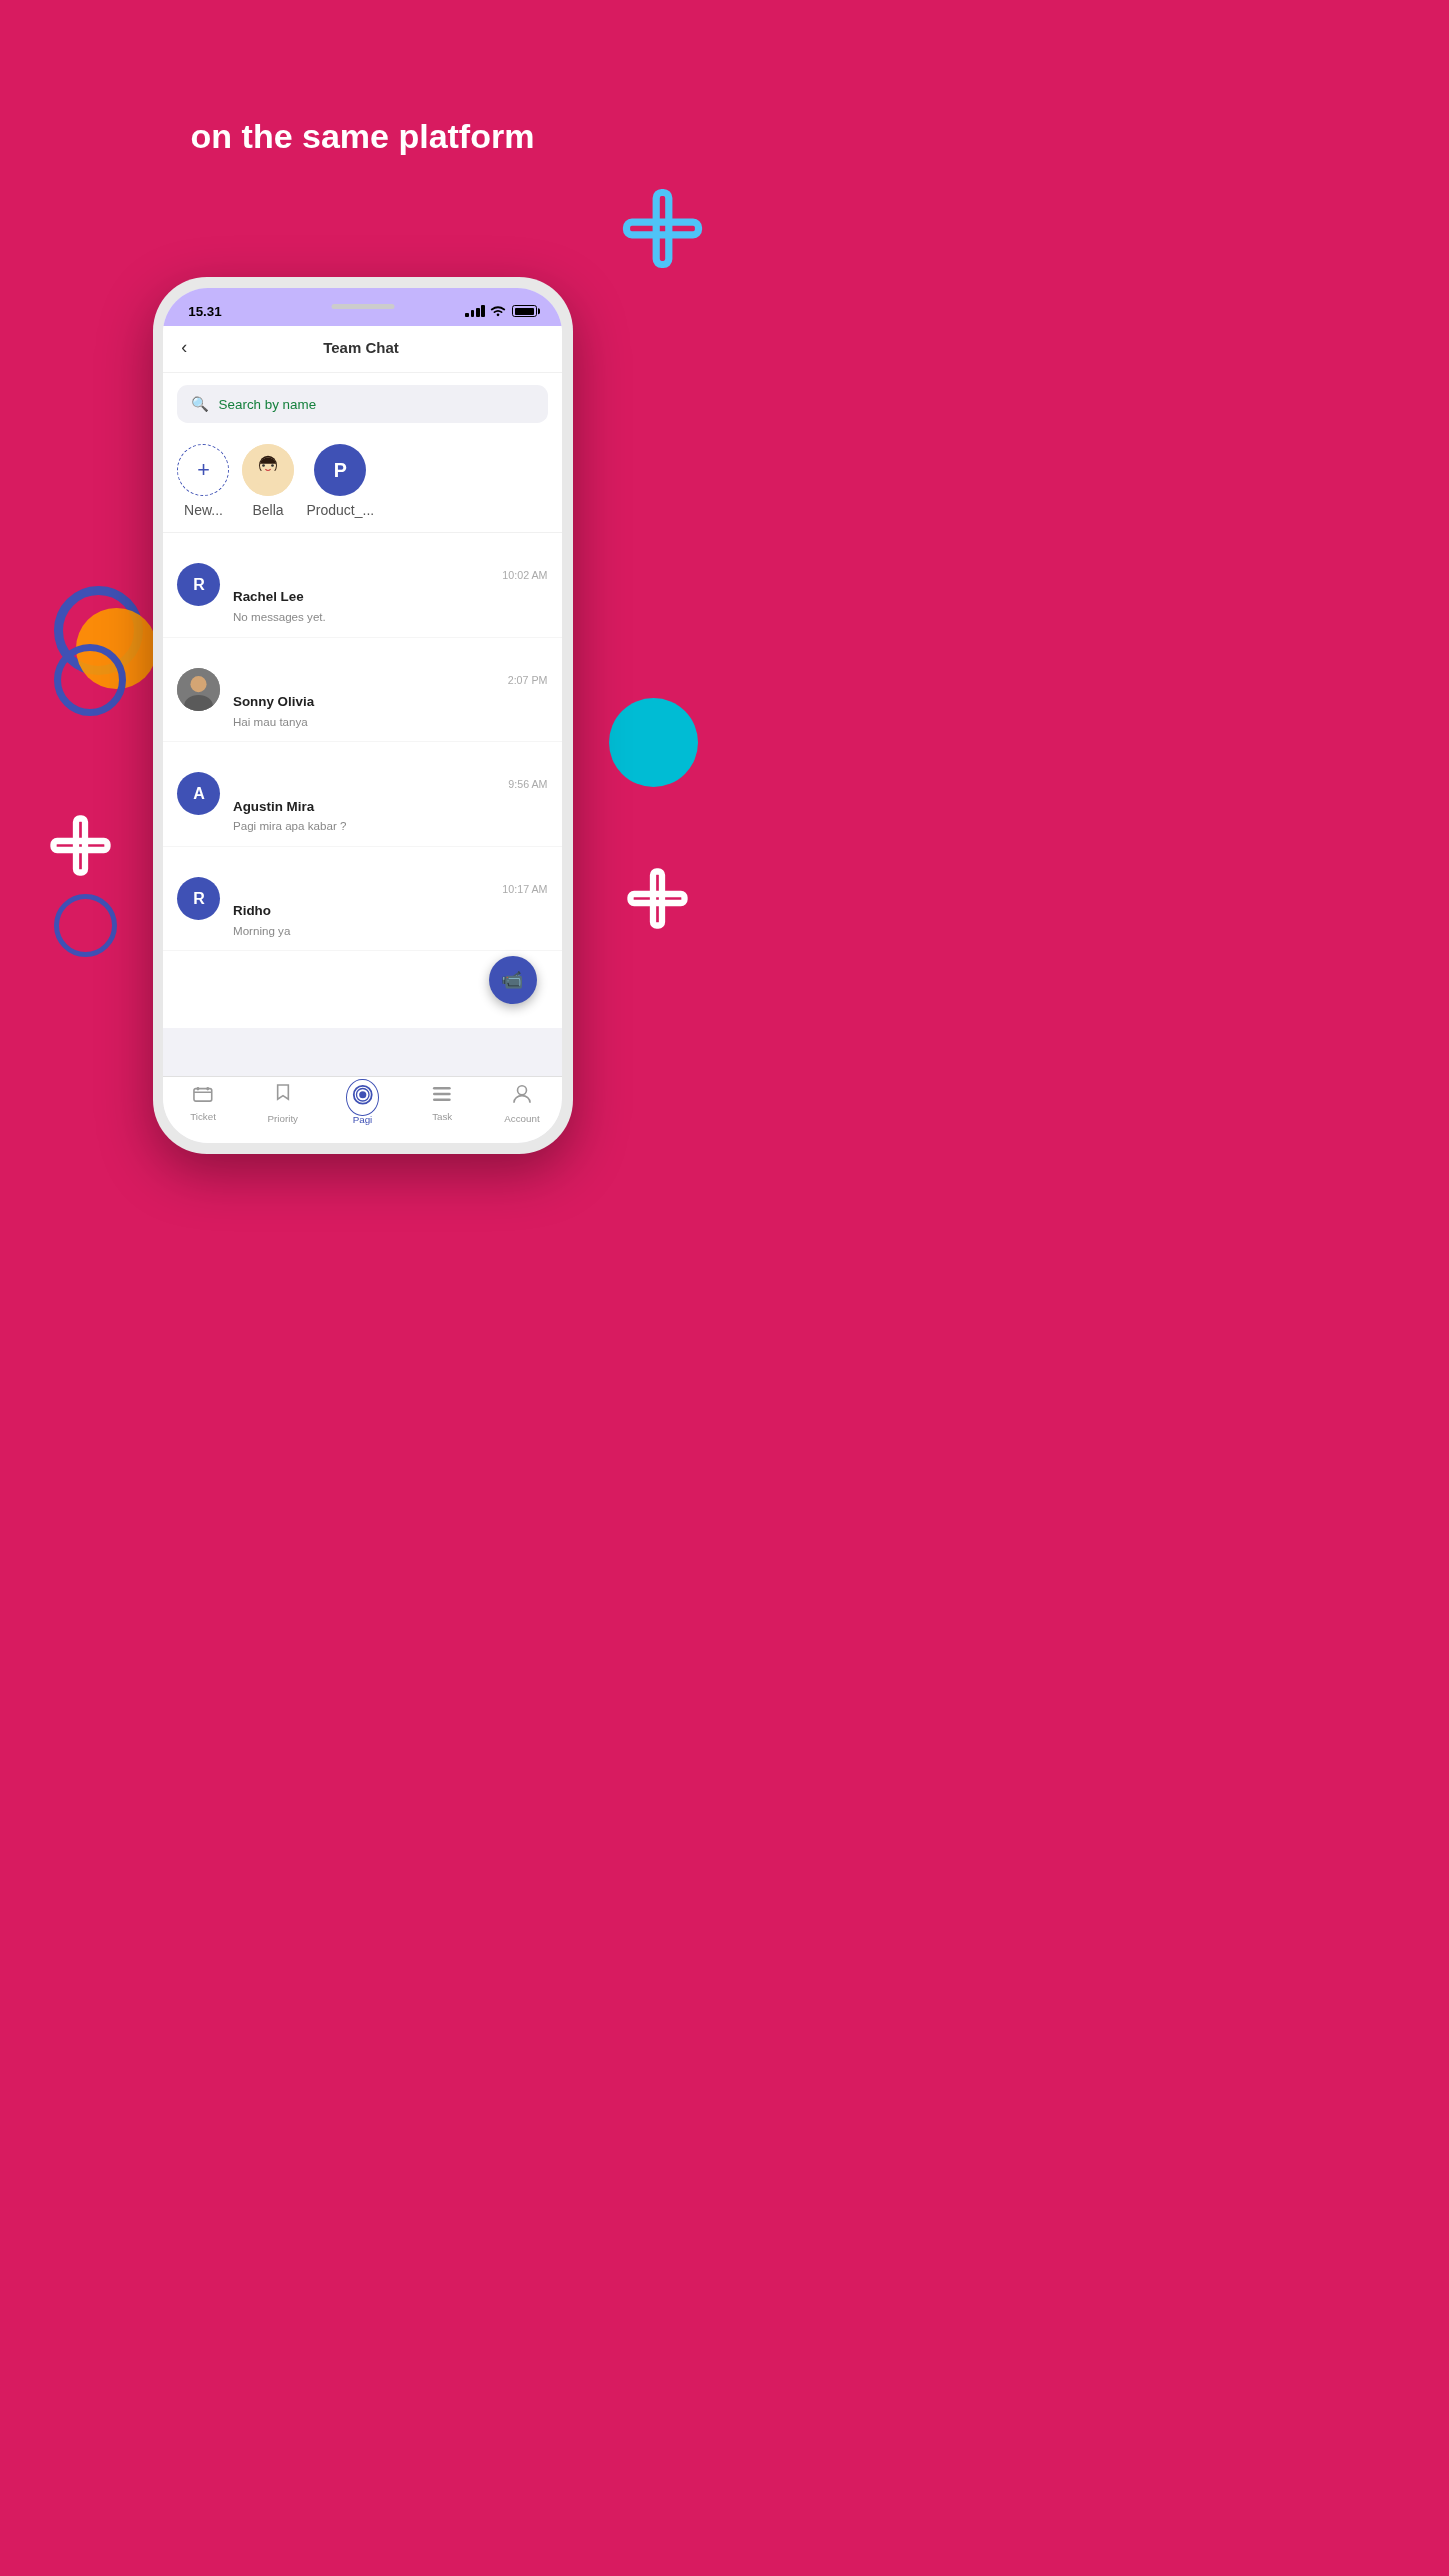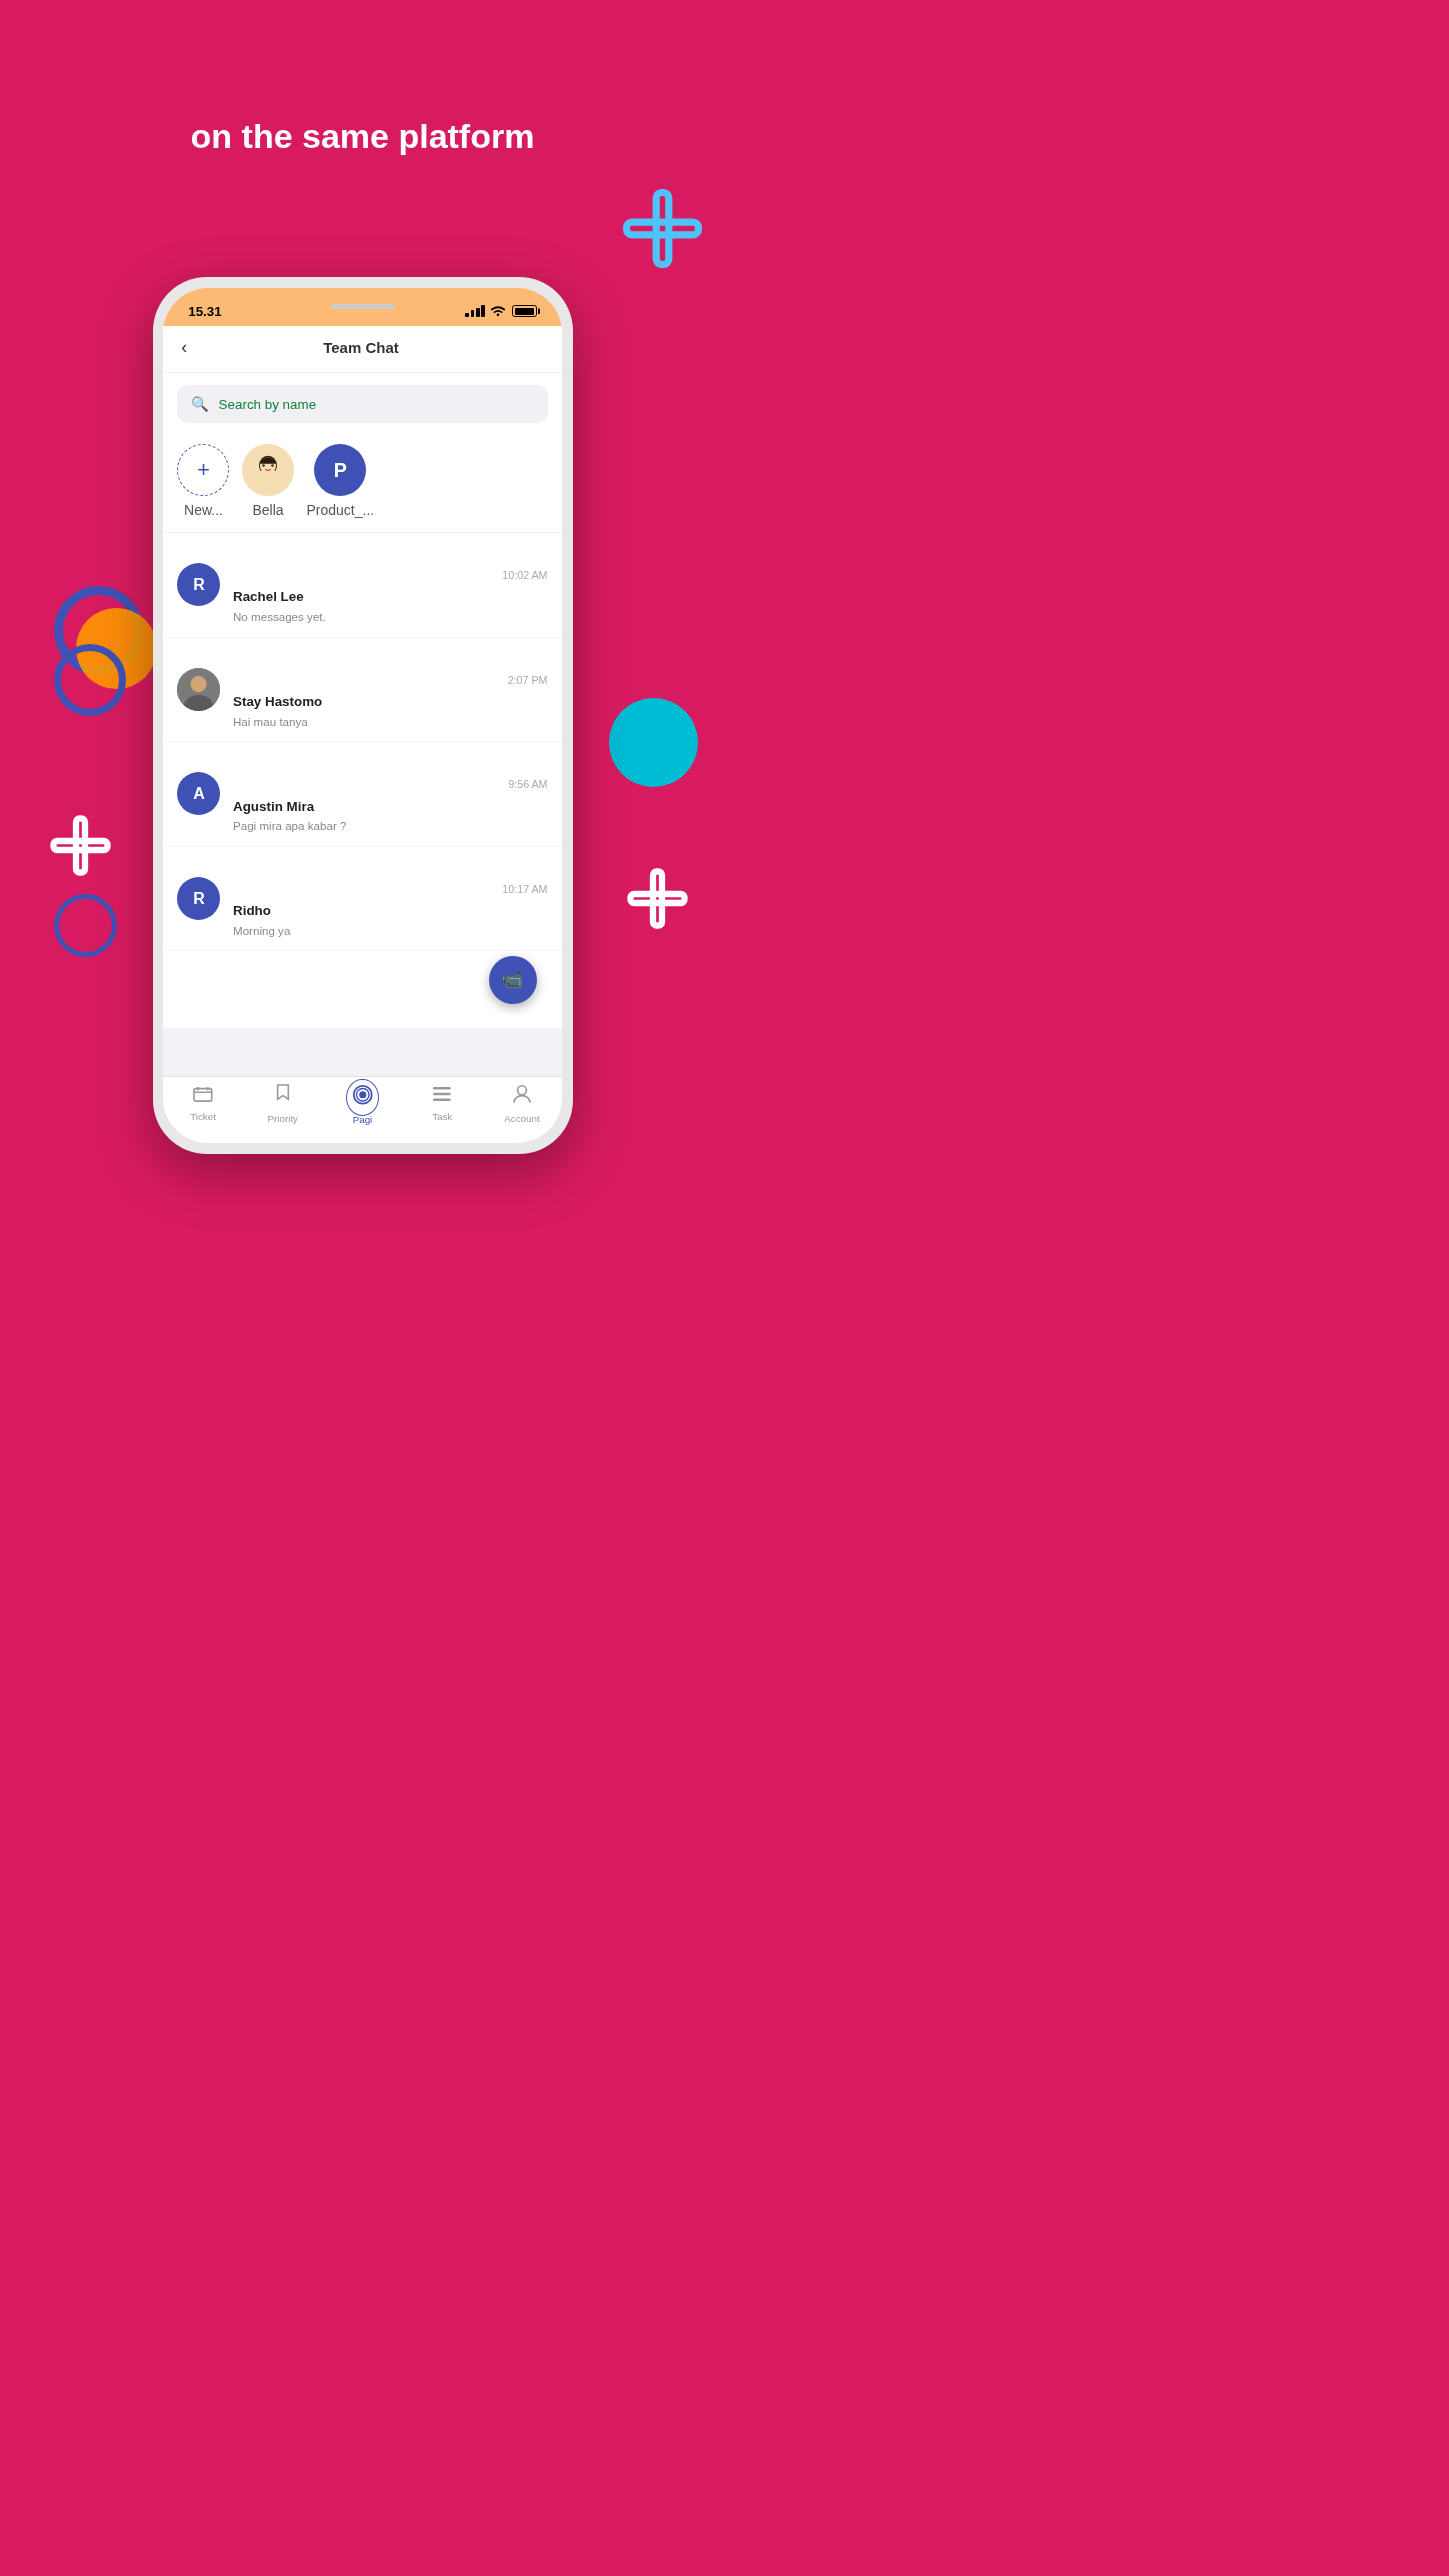--- a/index.html
+++ b/index.html
@@ -106,21 +106,21 @@
       background: #ccc;
       border-radius: 2.7px;
     }
 
     
     .status-bar {
       display: flex;
       justify-content: space-between;
       align-items: center;
       padding: 16px 25px 7.2px;
-      background: #fdba74;
+      background: #c4b5fd;
     }
     .status-time {
       font-size: 13.4px;
       font-weight: 600;
       color: #000;
     }
     .status-icons {
       display: flex;
       gap: 5.4px;
       align-items: center;
@@ -480,21 +480,21 @@
       <div class="chat-item">
         <div class="chat-avatar" style="background:#888; overflow:hidden;">
           <svg viewBox="0 0 48 48" width="43" height="43">
             <rect width="48" height="48" fill="#7a7a7a"></rect>
             <circle cx="24" cy="18" r="9" fill="#d4a574"></circle>
             <ellipse cx="24" cy="42" rx="16" ry="12" fill="#5a5a5a"></ellipse>
           </svg>
         </div>
         <div class="chat-info">
           <div class="chat-name-row">
-            <span class="chat-name">Stay Hastomo</span>
+            <span class="chat-name">Sonny Olivia</span>
             <span class="chat-time">2:07 PM</span>
           </div>
           <span class="chat-preview">Hai mau tanya</span>
         </div>
       </div>
 
 
       <div class="chat-item">
         <div class="chat-avatar" style="background:#3F51B5;">A</div>
         <div class="chat-info">

